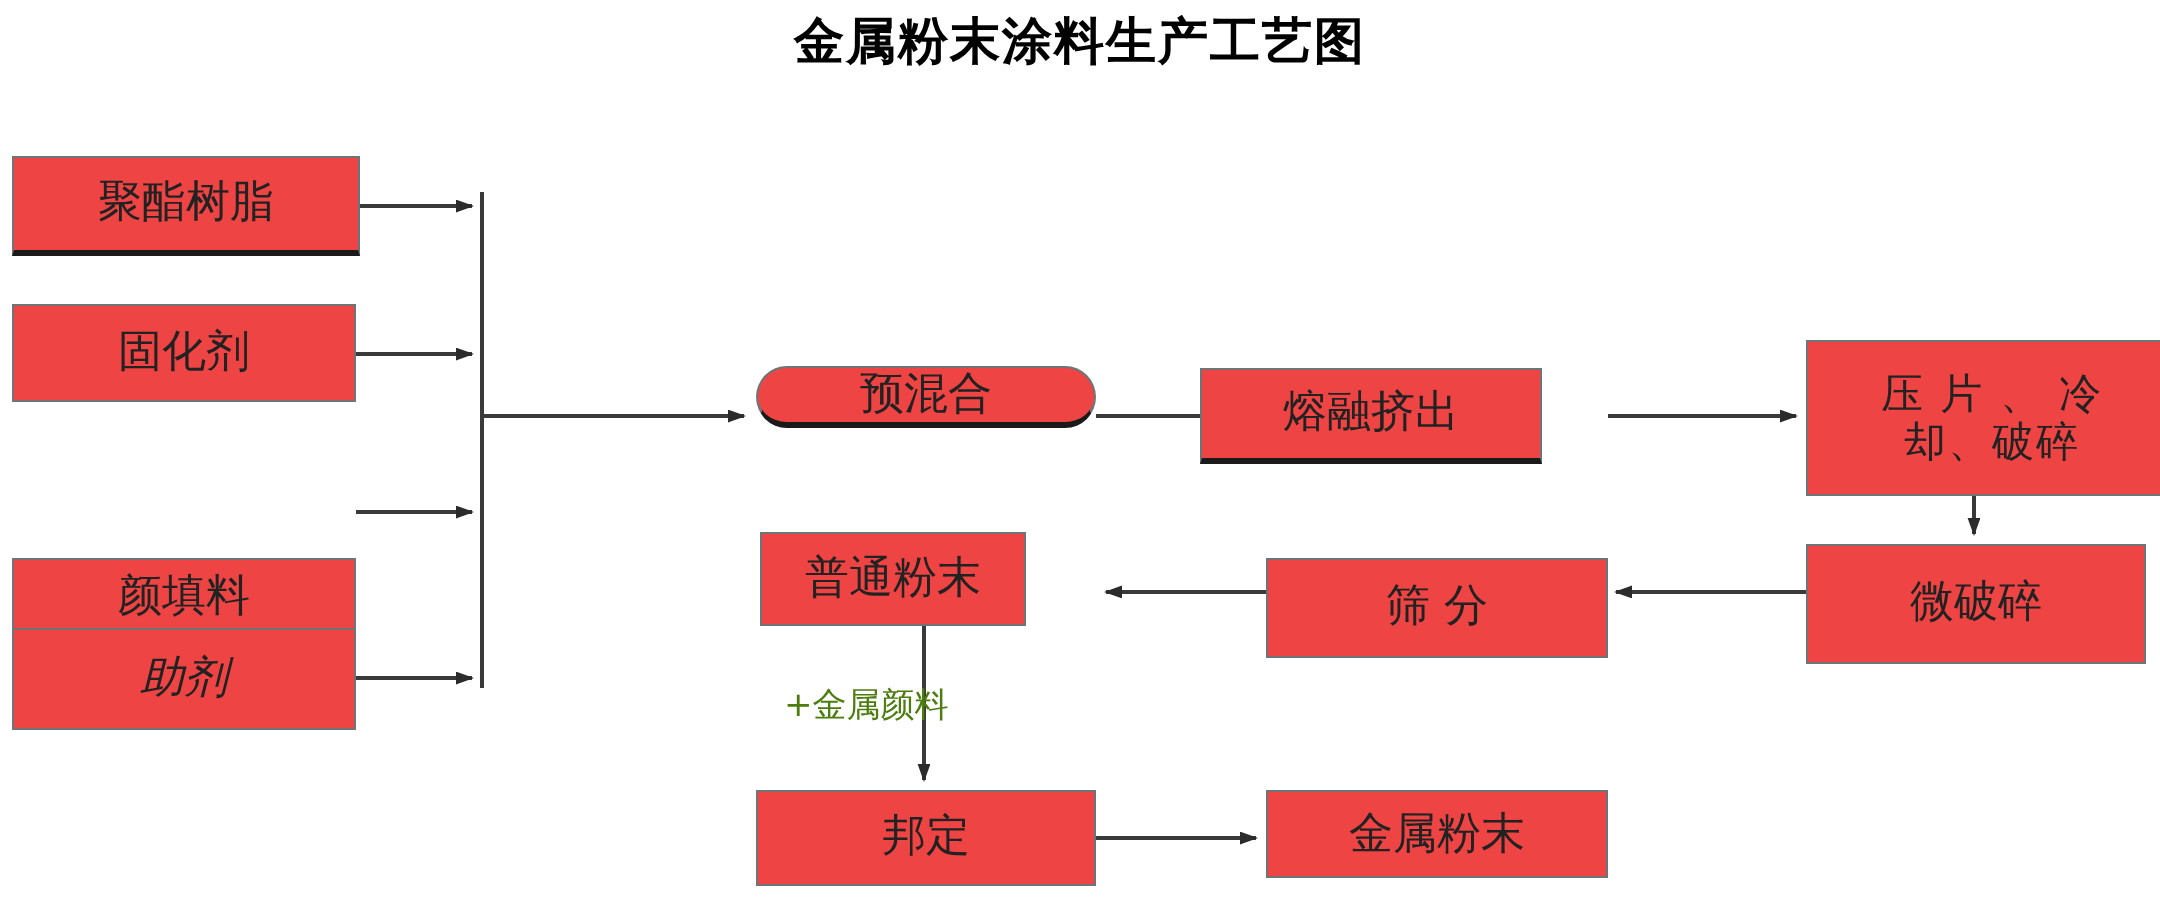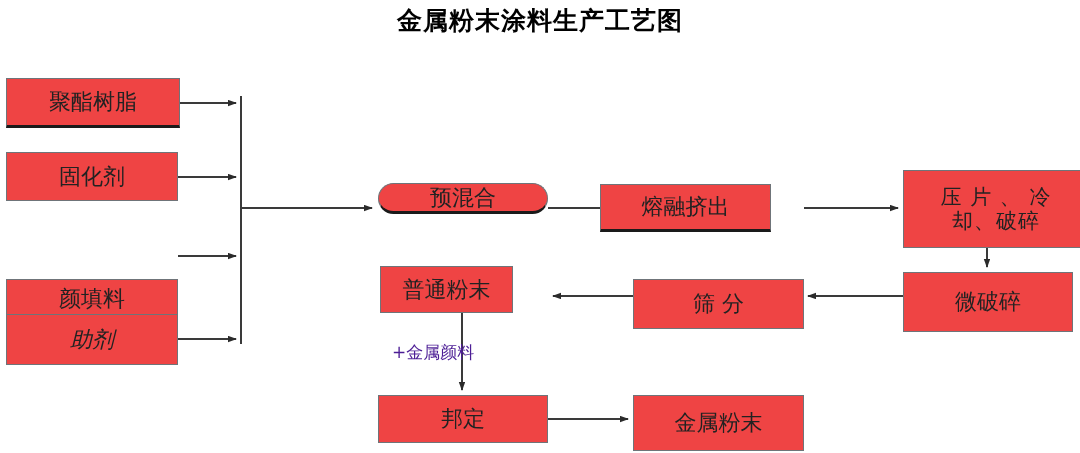--- a/index.html
+++ b/index.html
@@ -60,21 +60,21 @@
     position: absolute;
     left: 0;
     top: 0;
     width: 1080px;
     height: 453px;
     z-index: 2;
   }
   .edge-label {
     position: absolute;
     font-size: 17px;
-    color: #4c1d95;
+    color: #4d7c0f;
     white-space: nowrap;
     z-index: 4;
     font-family: "DejaVu Sans", "Liberation Sans", sans-serif;
   }
 </style>
 </head>
 <body>
 
 <div id="canvas">
 
@@ -152,19 +152,19 @@
   </div>
 
   <div class="node" style="left:380px; top:266px; width:133px; height:47px;">
     <span>普通粉末</span>
   </div>
 
   <div class="node" style="left:378px; top:395px; width:170px; height:48px;">
     <span>邦定</span>
   </div>
 
-  <div class="node" style="left:633px; top:395px; width:171px; height:56px;font-family:Liberation Serif, serif;">
+  <div class="node" style="left:633px; top:395px; width:171px; height:44px;font-family:Liberation Serif, serif;">
     <span>金属粉末</span>
   </div>
 
   <div class="edge-label" style="left:392px; top:341px;">+金属颜料</div>
 
 </div>
 
 </body></html>

